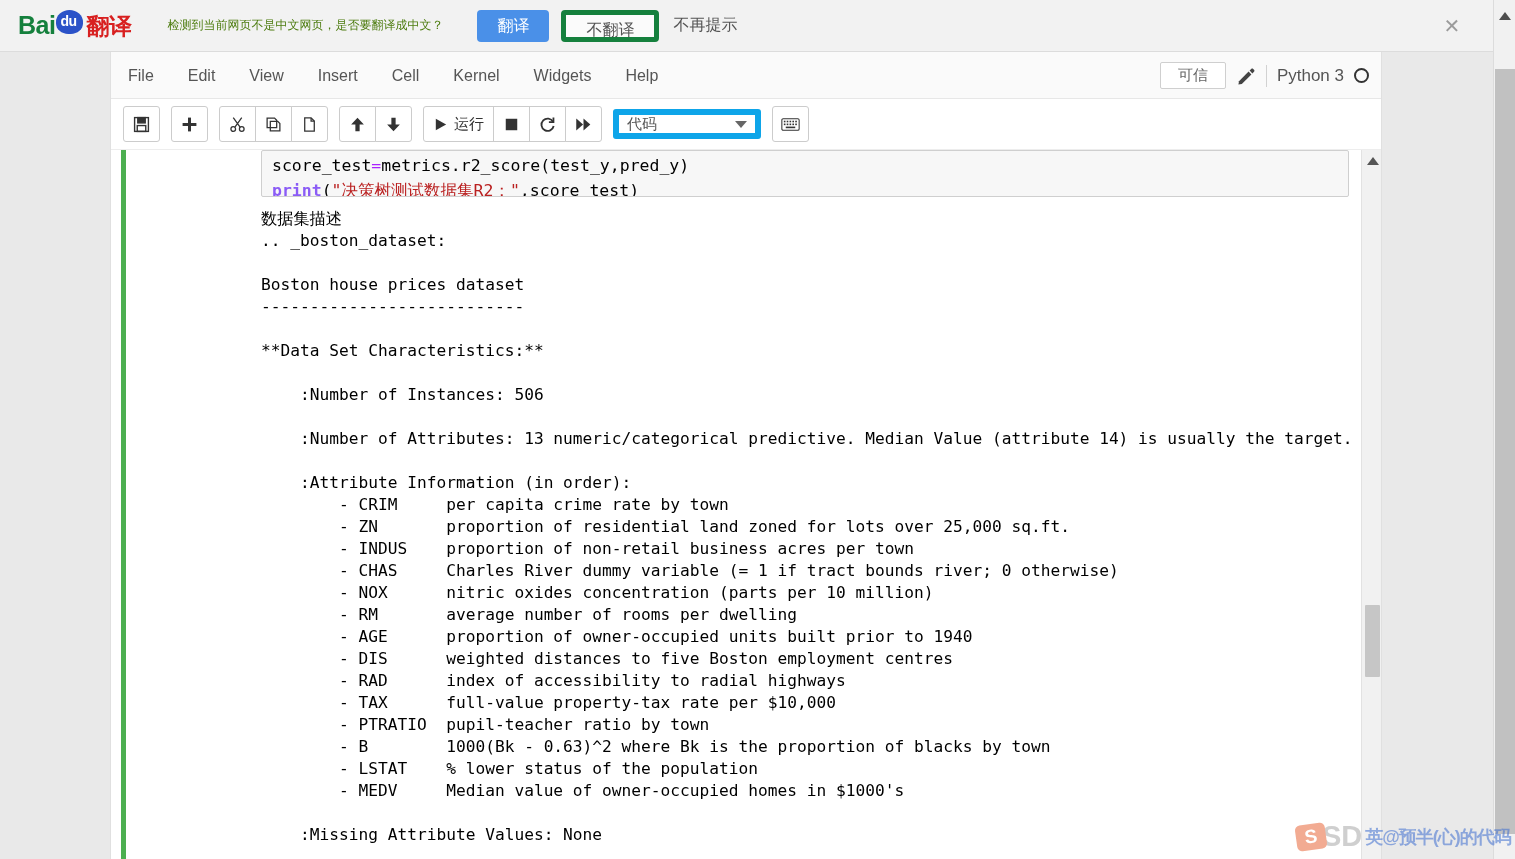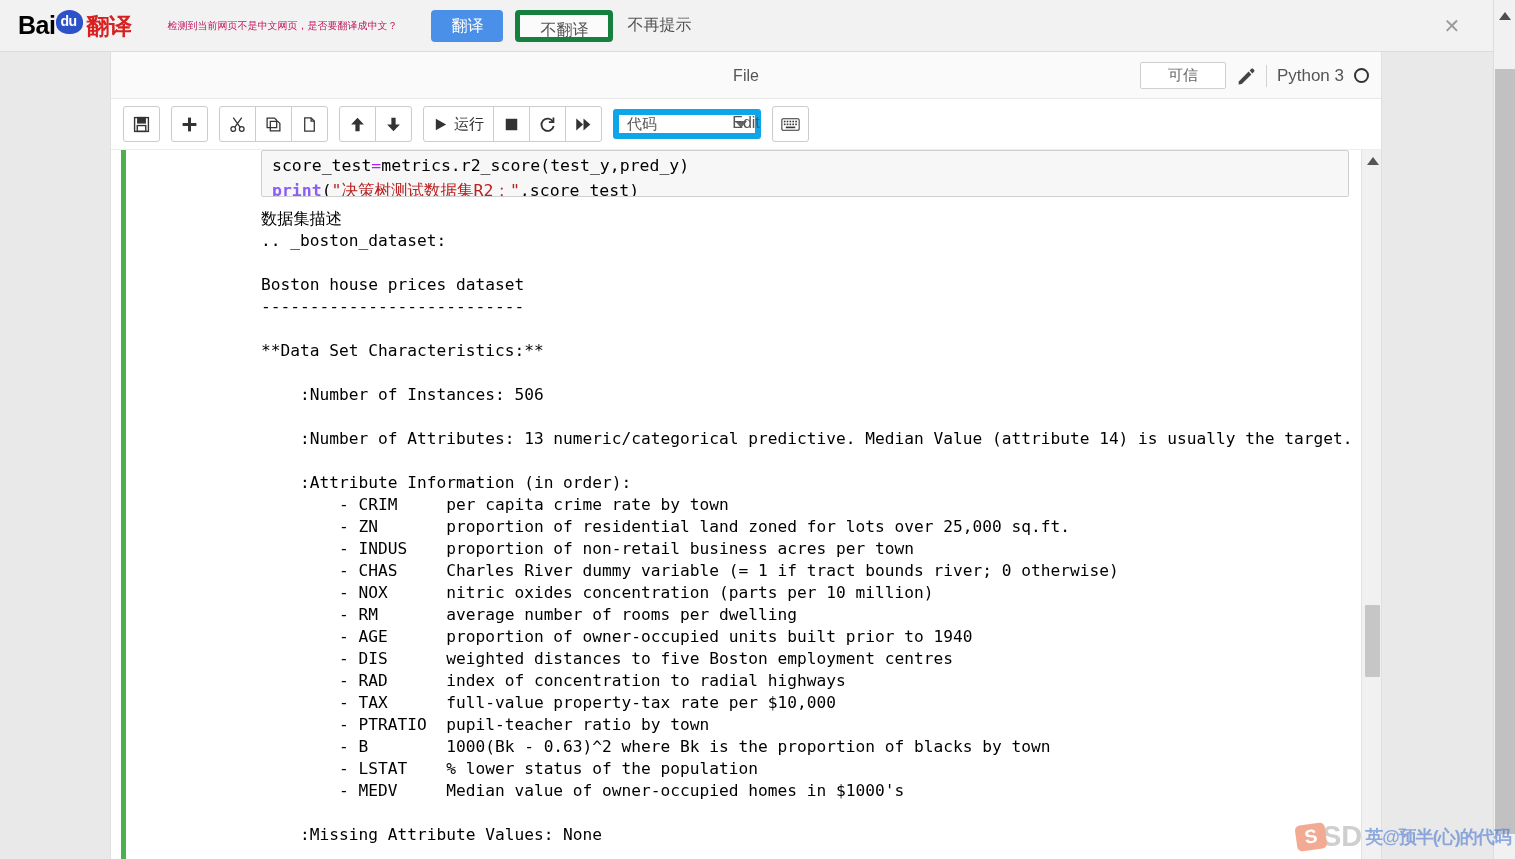--- a/index.html
+++ b/index.html
@@ -22,36 +22,36 @@
     display: flex; align-items: center;
   }
   .bd-logo {
     margin-left: 18px;
     display: flex; align-items: baseline;
     font-family: "Liberation Sans", sans-serif;
     font-weight: bold;
     letter-spacing: -0.5px;
     user-select: none;
   }
-  .bd-logo .bai { color: #000000; font-size: 25px; }
+  .bd-logo .bai { color: #15803d; font-size: 25px; }
   .bd-logo .paw {
     position: relative; display: inline-block;
     width: 27px; height: 24px; margin: 0 1px;
     background: #2b52c8; border-radius: 50% 50% 45% 45%;
     vertical-align: -4px;
   }
   .bd-logo .paw::before {
     content: "du"; position: absolute; left: 4px; top: 4px;
     color: #fff; font-size: 14px; font-weight: bold; line-height: 1;
   }
   .bd-logo .fanyi { color: #d82020; font-size: 23px; margin-left: 2px; }
 
   .translate-msg {
     margin-left: 36px;
-    font-size: 10px; color: #be185d;
+    font-size: 12px; color: #4d7c0f;
     font-family: "Liberation Sans", sans-serif;
     white-space: nowrap;
   }
   .btn-translate {
     margin-left: 34px;
     background: #4a90e8; color: #fff;
     border: none; border-radius: 4px;
     font-size: 16px; padding: 0 20px; height: 32px; line-height: 32px;
     cursor: pointer; font-family: "Liberation Sans", sans-serif;
   }
@@ -90,35 +90,35 @@
     border-left: 1px solid #e0e0e0;
     border-right: 1px solid #e0e0e0;
   }
 
   
   .menubar {
     position: relative;
     height: 47px;
     background: #fafafa;
     border-bottom: 1px solid #e7e7e7;
-    display: flex; align-items: center; flex-direction: column;
+    display: flex; align-items: center;
   }
   .menu-item {
     padding: 0 17px; height: 47px; line-height: 47px;
     font-size: 16px; color: #555;
     cursor: pointer; white-space: nowrap;
     font-family: "Liberation Sans", sans-serif;
   }
   .menu-right {
     position: absolute; right: 4px; top: 0; height: 47px;
     display: flex; align-items: center; gap: 10px; padding-right: 8px;
   }
   .trust-badge {
     border: 1px solid #cfcfcf; border-radius: 2px;
-    padding: 3px 27px; font-size: 15px; color: #666;
+    padding: 3px 17px; font-size: 15px; color: #666;
     background: #fff;
     font-family: "Liberation Sans", sans-serif;
     text-align: right;
   }
   .pencil-icon { width: 20px; height: 20px; color: #444; cursor: pointer; }
   .menu-divider { width: 1px; height: 22px; background: #d2d2d2; }
   .kernel-name { font-size: 17px; color: #555; font-family: "Liberation Sans", sans-serif; }
   .kernel-circle {
     width: 15px; height: 15px; border: 2px solid #333;
     border-radius: 50%; background: transparent;
@@ -460,21 +460,21 @@
               <div class="out-line blank">&nbsp;</div>
               <div class="out-line">    :Attribute Information (in order):</div>
               <div class="out-line">        - CRIM     per capita crime rate by town</div>
               <div class="out-line">        - ZN       proportion of residential land zoned for lots over 25,000 sq.ft.</div>
               <div class="out-line">        - INDUS    proportion of non-retail business acres per town</div>
               <div class="out-line">        - CHAS     Charles River dummy variable (= 1 if tract bounds river; 0 otherwise)</div>
               <div class="out-line">        - NOX      nitric oxides concentration (parts per 10 million)</div>
               <div class="out-line">        - RM       average number of rooms per dwelling</div>
               <div class="out-line">        - AGE      proportion of owner-occupied units built prior to 1940</div>
               <div class="out-line">        - DIS      weighted distances to five Boston employment centres</div>
-              <div class="out-line">        - RAD      index of concentration to radial highways</div>
+              <div class="out-line">        - RAD      index of accessibility to radial highways</div>
               <div class="out-line">        - TAX      full-value property-tax rate per $10,000</div>
               <div class="out-line">        - PTRATIO  pupil-teacher ratio by town</div>
               <div class="out-line">        - B        1000(Bk - 0.63)^2 where Bk is the proportion of blacks by town</div>
               <div class="out-line">        - LSTAT    % lower status of the population</div>
               <div class="out-line">        - MEDV     Median value of owner-occupied homes in $1000's</div>
               <div class="out-line blank">&nbsp;</div>
               <div class="out-line">    :Missing Attribute Values: None</div>
             </div>
         </div>
 

